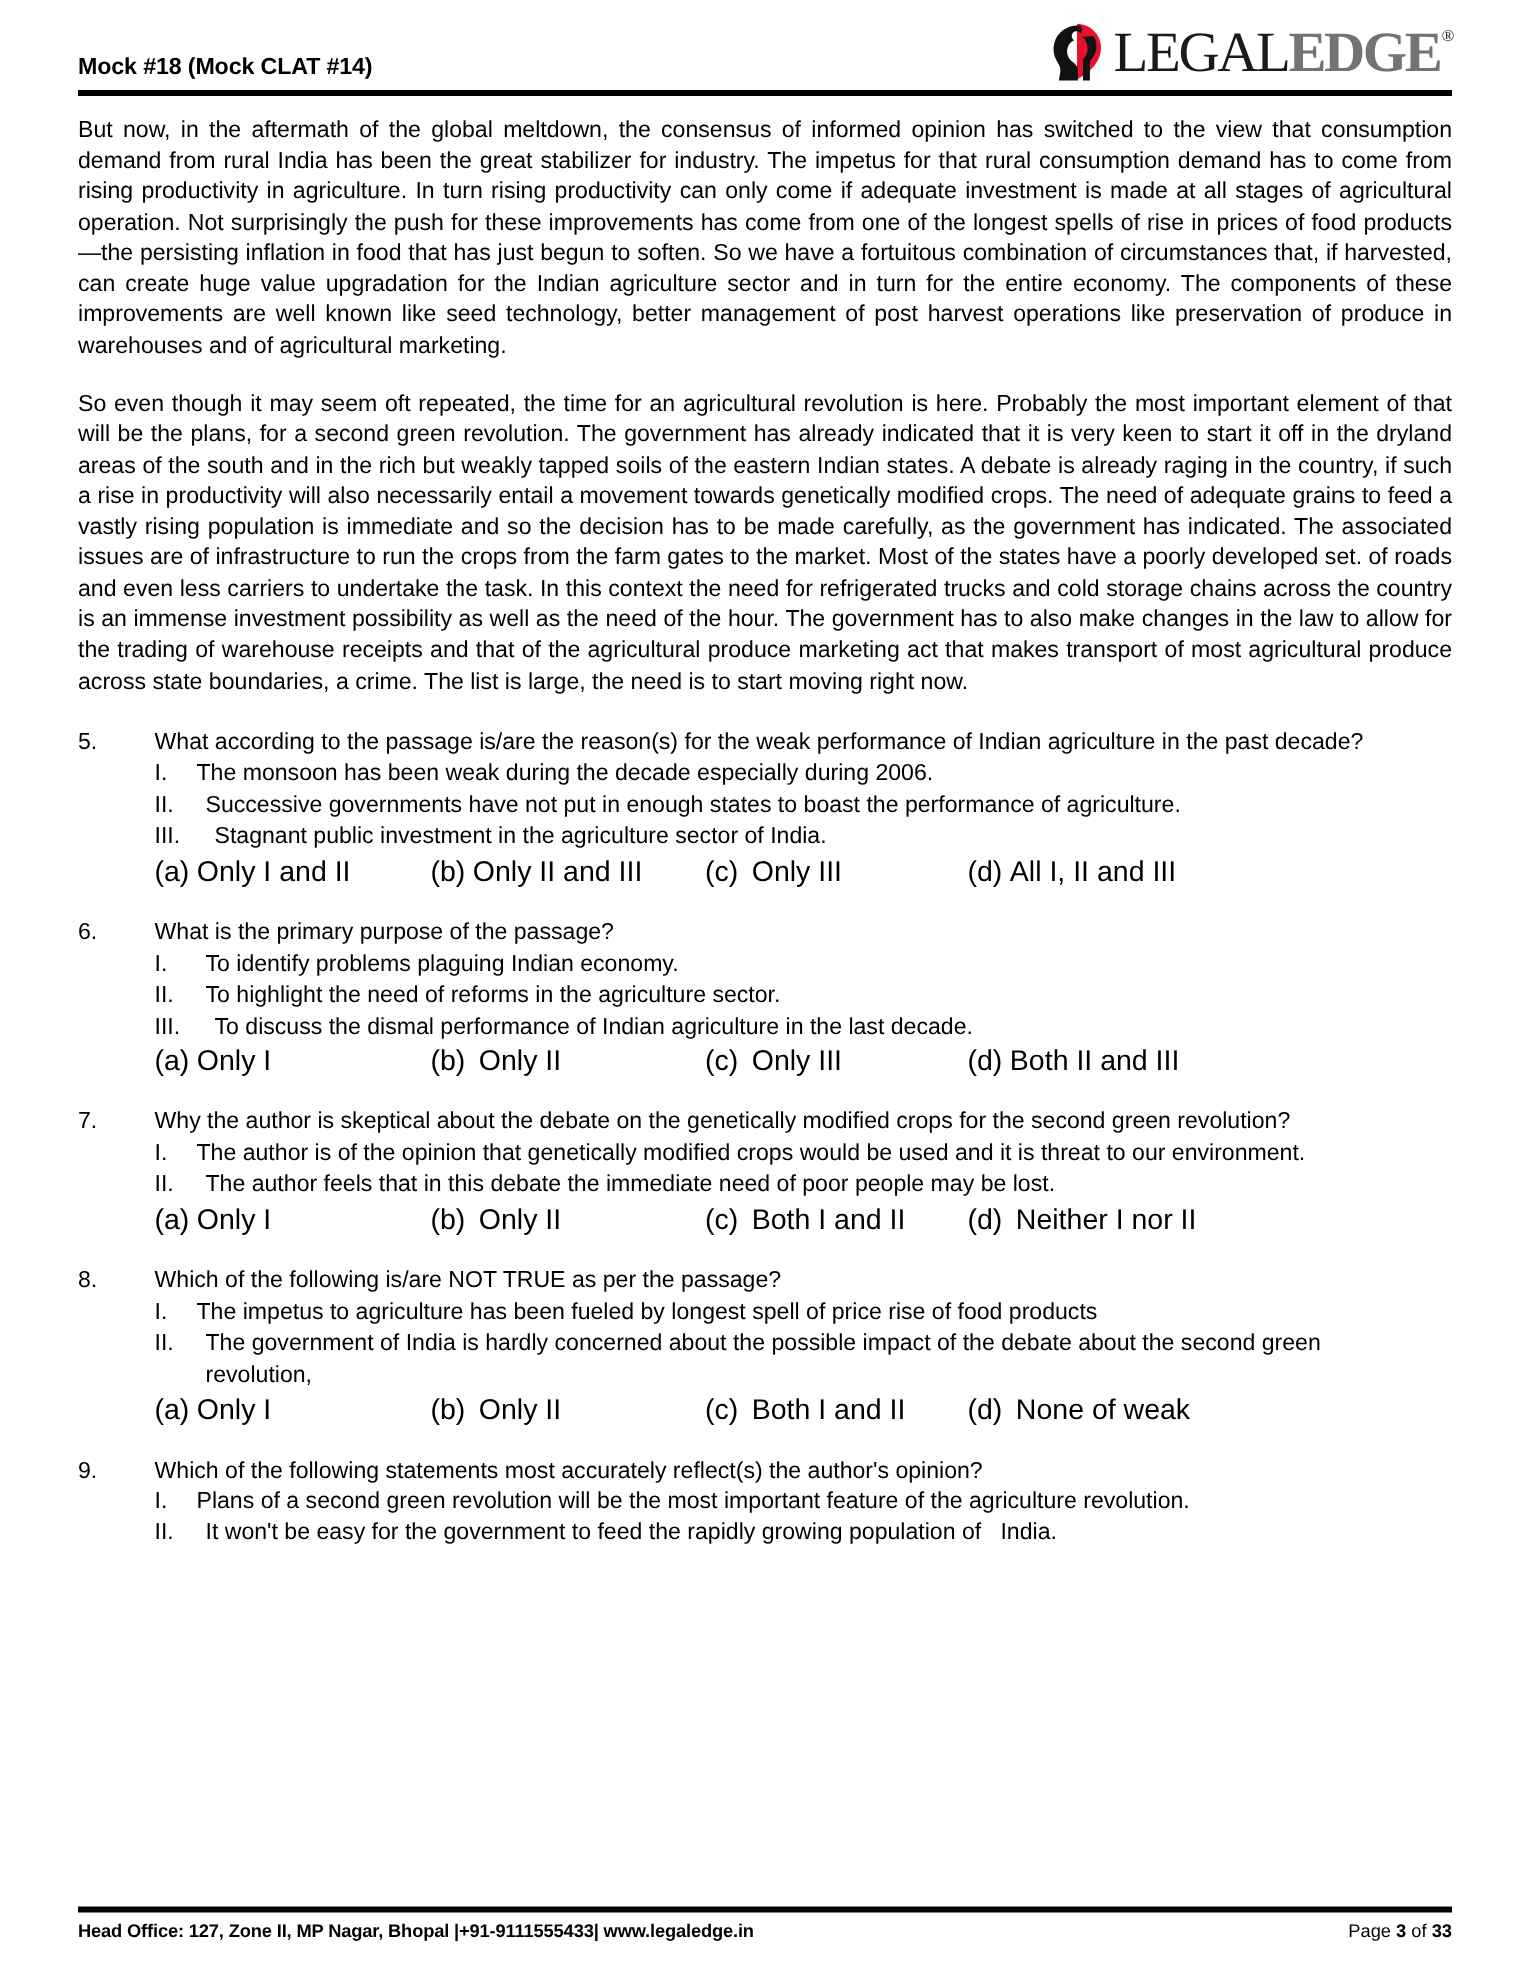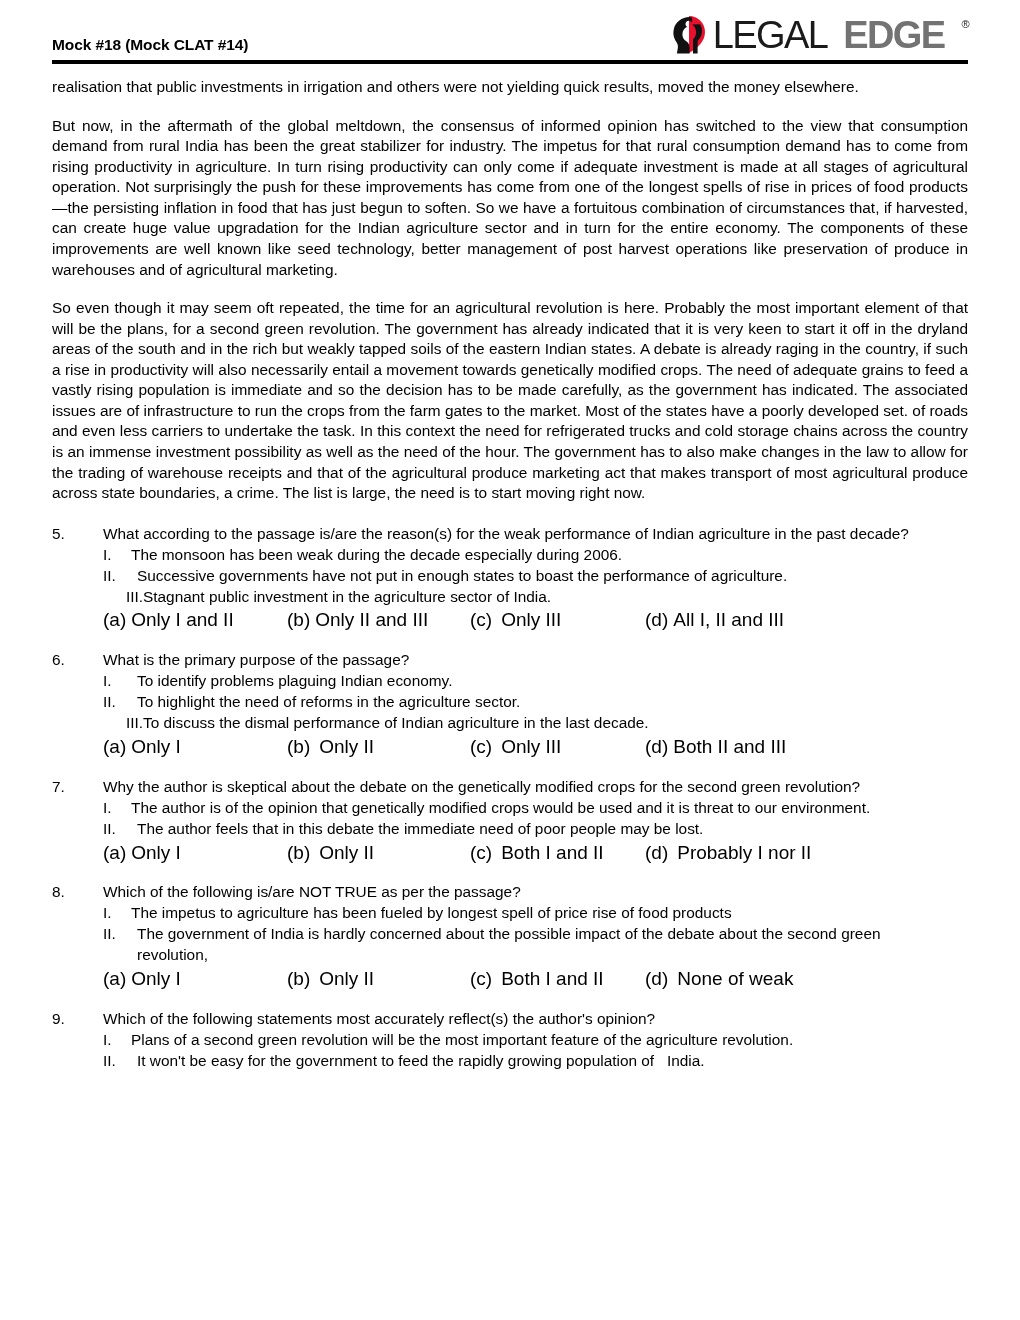--- a/index.html
+++ b/index.html
@@ -48,28 +48,27 @@
     position: relative;
   }
   .logo-mark {
     width: 44px;
     height: 42px;
     position: relative;
     margin-right: 2px;
     flex: none;
   }
   .logo-word {
-    font-family: Liberation Sans, sans-serif;
+    font-family: Liberation Serif, serif;
     font-size: 38px;
     font-weight: bold;
     letter-spacing: -1.6px;
     line-height: 0.95;
     display: flex;
     align-items: flex-start;
-    gap: 16px;
   }
   .logo-legal { color: #1a1a1a; font-weight: 400; }
   .logo-edge  { color: #737373; font-weight: 800; }
   .logo-reg {
     font-size: 11px;
     font-weight: normal;
     color: #1a1a1a;
     line-height: 1;
     margin-top: 2px;
     margin-left: 1px;
@@ -124,21 +123,21 @@
     align-items: flex-start;
     font-size: 15.4px;
     line-height: 1.36;
   }
   .stmt-num {
     flex: none;
     text-align: left;
   }
   .stmt-num.w1 { width: 28px; }
   .stmt-num.w2 { width: 34px; }
-  .stmt-num.w3 { width: 40px; text-align: right; }
+  .stmt-num.w3 { width: 40px; }
   .stmt-text { flex: 1; padding-right: 20px; }
 
   .opts {
     display: flex;
     font-size: 19px;
     line-height: 1.36;
     margin-top: 0px;
   }
   .opt { white-space: nowrap; }
   .opt-letter { margin-right: 5px; }
@@ -188,21 +187,20 @@
           <span class="logo-reg">®</span>
       </div>
     </div>
   </div>
 
   <hr class="rule-thick">
 
   <div class="content">
 
     <div>
-      <p class="para">realisation that public investments in irrigation and others were not yielding quick results, moved the money elsewhere.</p>
       <p class="para">But now, in the aftermath of the global meltdown, the consensus of informed opinion has switched to the view that consumption demand from rural India has been the great stabilizer for industry. The impetus for that rural consumption demand has to come from rising productivity in agriculture. In turn rising productivity can only come if adequate investment is made at all stages of agricultural operation. Not surprisingly the push for these improvements has come from one of the longest spells of rise in prices of food products—the persisting inflation in food that has just begun to soften. So we have a fortuitous combination of circumstances that, if harvested, can create huge value upgradation for the Indian agriculture sector and in turn for the entire economy. The components of these improvements are well known like seed technology, better management of post harvest operations like preservation of produce in warehouses and of agricultural marketing.</p>
       <p class="para">So even though it may seem oft repeated, the time for an agricultural revolution is here. Probably the most important element of that will be the plans, for a second green revolution. The government has already indicated that it is very keen to start it off in the dryland areas of the south and in the rich but weakly tapped soils of the eastern Indian states. A debate is already raging in the country, if such a rise in productivity will also necessarily entail a movement towards genetically modified crops. The need of adequate grains to feed a vastly rising population is immediate and so the decision has to be made carefully, as the government has indicated. The associated issues are of infrastructure to run the crops from the farm gates to the market. Most of the states have a poorly developed set. of roads and even less carriers to undertake the task. In this context the need for refrigerated trucks and cold storage chains across the country is an immense investment possibility as well as the need of the hour. The government has to also make changes in the law to allow for the trading of warehouse receipts and that of the agricultural produce marketing act that makes transport of most agricultural produce across state boundaries, a crime. The list is large, the need is to start moving right now.</p>
     </div>
 
     <div class="questions">
 
       <div class="q">
         <div class="q-head">
           <div class="q-num">5.</div>
           <div class="q-text">What according to the passage is/are the reason(s) for the weak performance of Indian agriculture in the past decade?</div>
@@ -267,21 +265,21 @@
             <span class="stmt-text">The author is of the opinion that genetically modified crops would be used and it is threat to our environment.</span>
           </div>
           <div class="stmt">
             <span class="stmt-num w2">II.</span>
             <span class="stmt-text">The author feels that in this debate the immediate need of poor people may be lost.</span>
           </div>
           <div class="opts">
             <span class="opt" style="width:184px"><span class="opt-letter">(a)</span><span>Only I</span></span>
             <span class="opt" style="width:183px"><span class="opt-letter" style="margin-right:9px">(b)</span><span>Only II</span></span>
             <span class="opt" style="width:175px"><span class="opt-letter" style="margin-right:9px">(c)</span><span>Both I and II</span></span>
-            <span class="opt"><span class="opt-letter" style="margin-right:9px">(d)</span><span>Probably I nor II</span></span>
+            <span class="opt"><span class="opt-letter" style="margin-right:9px">(d)</span><span>Neither I nor II</span></span>
           </div>
         </div>
       </div>
 
       <div class="q">
         <div class="q-head">
           <div class="q-num">8.</div>
           <div class="q-text">Which of the following is/are NOT TRUE as per the passage?</div>
         </div>
         <div class="q-body">
@@ -315,14 +313,26 @@
           <div class="stmt">
             <span class="stmt-num w2">II.</span>
             <span class="stmt-text" style="white-space:pre-wrap">It won't be easy for the government to feed the rapidly growing population of   India.</span>
           </div>
         </div>
       </div>
 
     </div>
   </div>
 
+  <div class="footer-wrap">
+    <hr class="rule-thick">
+    <div class="footer">
+      <div class="footer-left">Head Office: 127, Zone II, MP Nagar, Bhopal |+91-9111555433| www.legaledge.in</div>
+      <div class="footer-right">
+        <span>Page</span>
+        <b>3</b>
+        <span>of</span>
+        <b>33</b>
+      </div>
+    </div>
+  </div>
 
 </div>
 
 </body></html>

